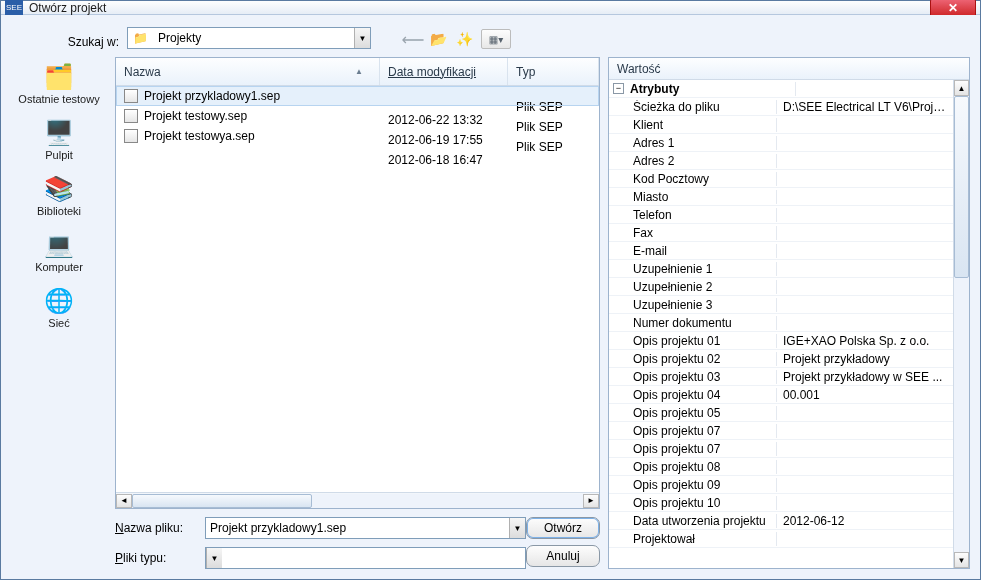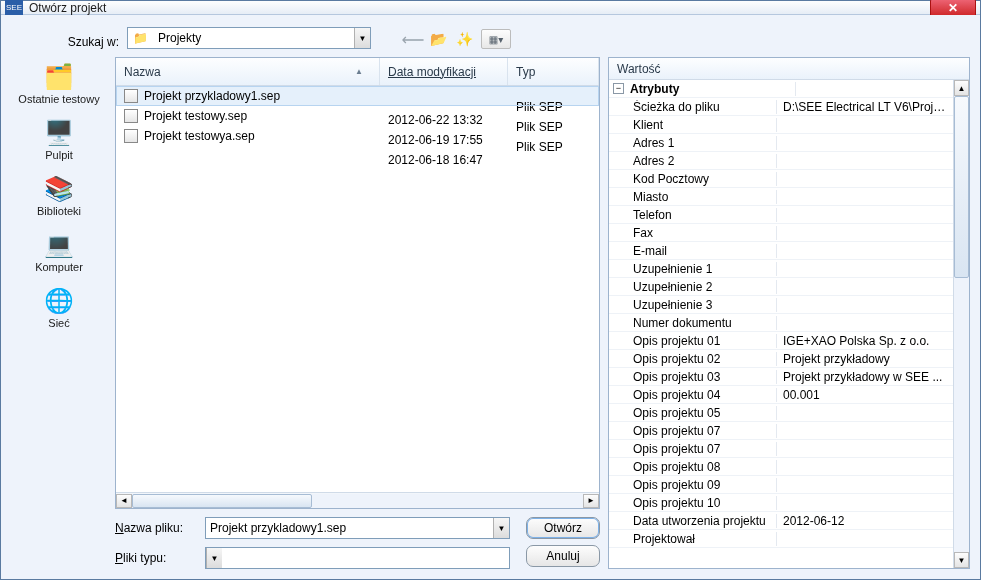--- a/index.html
+++ b/index.html
@@ -40,21 +40,21 @@
   .lv-row.sel { background:#e5f0fb; outline:1px solid #b7d4f0; outline-offset:-1px;}
   .lv-cell { padding:0 8px; overflow:hidden; white-space:nowrap; text-overflow:ellipsis;}
   .lv-cell.name { width:264px; display:flex; align-items:center; gap:6px;}
   .lv-cell.date { width:128px;margin-top:48px;}
   .lv-cell.type { flex:1;margin-top:22px;}
   .file-ico { width:14px; height:14px; border:1px solid #888; background:linear-gradient(#fff,#e6e6e6); display:inline-block;}
   .hscroll { height:16px; border-top:1px solid #d0dbe8; background:#f2f6fb; display:flex; align-items:center;}
   .hscroll .btn { width:16px; height:14px; background:linear-gradient(#fdfdfd,#e4e4e4); border:1px solid #b8b8b8; display:flex; align-items:center; justify-content:center; font-size:8px;}
   .hscroll .track { flex:1; height:14px; background:#eef3fb; position:relative;}
   .hscroll .thumb { position:absolute; left:0; width:40%; height:100%; background:linear-gradient(#f6f9fd,#d9e5f2); border:1px solid #a7bcd4; border-radius:2px;}
-  .bottom { display:flex; align-items:flex-start; gap:16px; margin-top:8px;}
+  .bottom { display:flex; align-items:flex-start; margin-top:8px;}
   .form-rows { flex:1; display:flex; flex-direction:column; gap:8px;}
   .form-row { display:flex; align-items:center;}
   .form-row label { width:90px; padding-right:10px;}
   .form-row .combo { flex:1; max-width:330px;}
   .btns { display:flex; flex-direction:column; gap:6px; width:74px;}
   .btn-std { height:22px; border:1px solid #8a98a6; background:linear-gradient(#fdfdfd,#e6e6e6); border-radius:7px; display:flex; align-items:center; justify-content:center;}
   .btn-std.def { box-shadow:inset 0 0 0 1px #7db1e8;}
   .props { width:362px; border:1px solid #9db3cd; background:#fff; display:flex; flex-direction:column;}
   .props-head { display:flex; height:22px; background:linear-gradient(#fdfeff,#eaf2fb); border-bottom:1px solid #d0dbe8;}
   .props-head .col { padding:4px 8px; color:#2a3a4a;}

